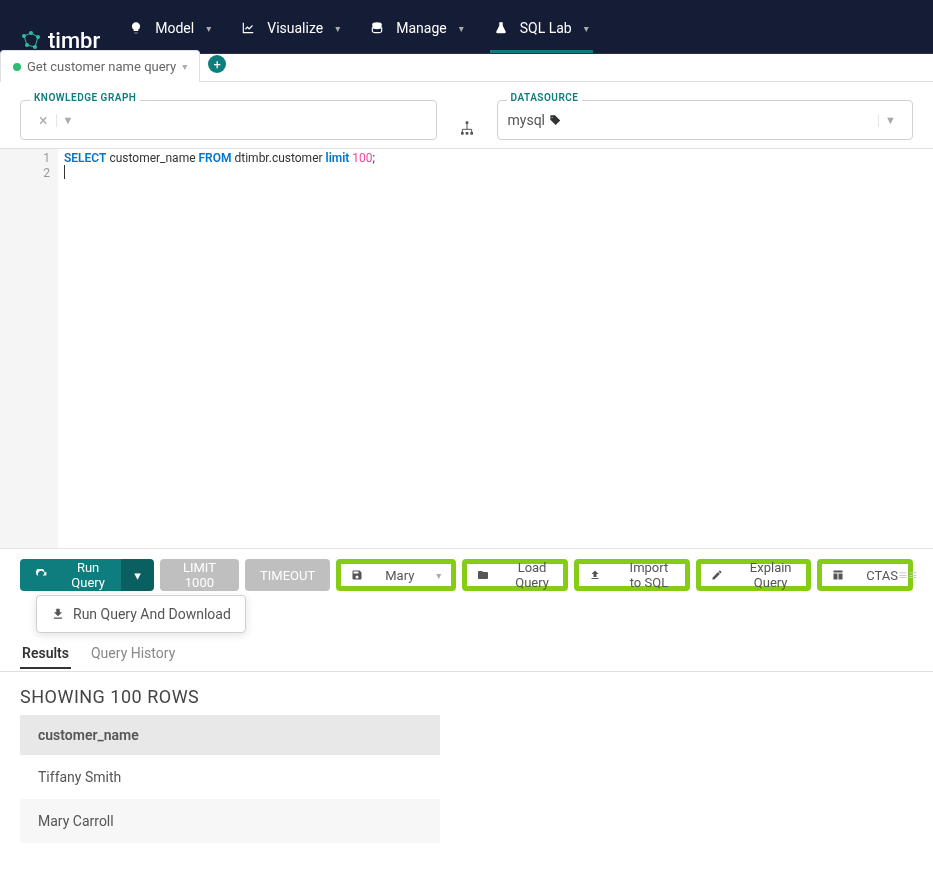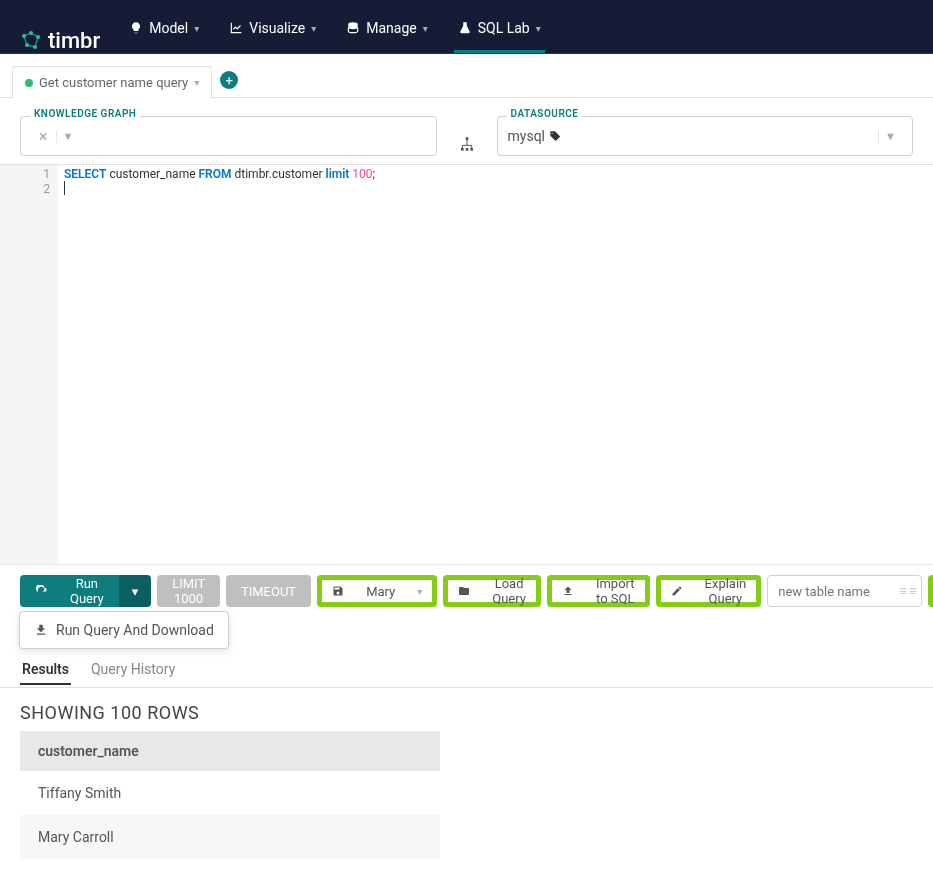--- a/index.html
+++ b/index.html
@@ -1,24 +1,24 @@
 <!DOCTYPE html>
 <html><head>
 <meta charset="utf-8">
 <style>
 *{box-sizing:border-box;margin:0;padding:0;font-family:-apple-system,BlinkMacSystemFont,"Segoe UI",Roboto,sans-serif}
 body{background:#fff;width:933px;height:892px;overflow:hidden;position:relative}
 .topnav{background:#141c36;height:54px;display:flex;align-items:flex-end;padding:0 20px;border-bottom:1px solid #2a3050}
 .logo{display:flex;align-items:center;color:#fff;font-size:22px;font-weight:500;margin-right:25px}
 .logo svg{margin-right:6px}
 .nav-items{display:flex;align-items:center;gap:22px}
-.nav-item{color:#fff;font-size:14px;display:flex;align-items:center;gap:6px;cursor:pointer;padding:17px 4px;position:relative}
+.nav-item{color:#fff;font-size:14px;display:flex;align-items:center;gap:12px;cursor:pointer;padding:17px 4px;position:relative}
 .nav-item.active::after{content:"";position:absolute;bottom:0;left:0;right:0;height:3px;background:#0d7d7d}
 .chev{font-size:10px;color:#aaa}
-.tabbar{background:#fff;height:44px;display:flex;align-items:flex-end;border-bottom:1px solid #e0e0e0;padding-left:12px;gap:8px}
+.tabbar{background:#fff;height:28px;display:flex;align-items:flex-end;border-bottom:1px solid #e0e0e0;padding-left:0;gap:8px}
 .tab{background:#fff;border:1px solid #e0e0e0;border-bottom:none;border-radius:4px 4px 0 0;padding:8px 12px;display:flex;align-items:center;gap:6px;font-size:13px;color:#666;cursor:pointer;margin-bottom:-1px}
 .tab .dot{width:8px;height:8px;border-radius:50%;background:#2dbd6e}
 .add-tab{width:18px;height:18px;border-radius:50%;background:#0d7d7d;color:#fff;display:flex;align-items:center;justify-content:center;font-size:13px;cursor:pointer;margin-bottom:8px}
 .selectors{display:flex;gap:18px;padding:18px 20px 8px 20px;align-items:flex-end}
 .selgrp{position:relative}
 .selgrp .lbl{position:absolute;top:-8px;left:10px;background:#fff;padding:0 4px;font-size:10px;color:#0d7d7d;letter-spacing:.5px;font-weight:600}
 .selbox{border:1px solid #d0d0d0;border-radius:4px;height:40px;display:flex;align-items:center;padding:0 10px;font-size:14px;color:#555}
 .selbox .val{flex:1}
 .selbox .x{color:#aaa;padding:0 8px;cursor:pointer;font-size:16px}
 .selbox .dd{color:#aaa;padding:0 6px;border-left:1px solid #e5e5e5;cursor:pointer;font-size:11px}
@@ -28,21 +28,21 @@
 .gutter div{height:15px;line-height:15px}
 .code{flex:1;padding:2px 6px;white-space:pre;color:#333}
 .code .kw{color:#0077cc;font-weight:600}
 .code .num{color:#ec4899}
 .toolbar{display:flex;align-items:center;gap:6px;padding:10px 20px;border-top:1px solid #e5e5e5;flex-wrap:nowrap;position:relative}
 .btn{border:5px solid #84cc16;border-radius:4px;background:#fff;padding:6px 10px;font-size:13px;color:#555;display:inline-flex;align-items:center;gap:22px;cursor:pointer;height:32px}
 .btn.primary{background:#0d7d7d;border-color:#0d7d7d;color:#fff;border-radius:4px 0 0 4px}
 .btn.chevbtn{background:#0a6060;border-color:#0a6060;color:#fff;border-radius:0 4px 4px 0;padding:6px 8px;margin-left:-6px}
 .btn.grey{background:#bfbfbf;border-color:#bfbfbf;color:#fff}
 .input{border:1px solid #d0d0d0;border-radius:4px;height:32px;padding:0 10px;font-size:13px;color:#888;width:155px}
-.dropdown{position:absolute;top:46px;left:19px;background:#fff;border:1px solid #d0d0d0;border-radius:4px;box-shadow:0 2px 8px rgba(0,0,0,.12);padding:10px 14px;font-size:14px;color:#555;display:flex;align-items:center;gap:8px;z-index:10;cursor:pointer}
+.dropdown{position:absolute;top:46px;left:36px;background:#fff;border:1px solid #d0d0d0;border-radius:4px;box-shadow:0 2px 8px rgba(0,0,0,.12);padding:10px 14px;font-size:14px;color:#555;display:flex;align-items:center;gap:8px;z-index:10;cursor:pointer}
 .result-tabs{display:flex;gap:18px;padding:8px 20px 2px 20px;border-bottom:1px solid #e0e0e0;margin-top:30px}
 .rtab{font-size:14px;color:#888;padding:6px 2px;cursor:pointer}
 .rtab.active{color:#333;font-weight:600;border-bottom:2px solid #333}
 .rowhead{padding:14px 20px 8px 20px;font-size:18px;color:#444;letter-spacing:.5px}
 .table{margin:0 20px;border-collapse:collapse;width:420px}
 .table th{background:#e8e8e8;text-align:left;padding:12px 18px;font-size:14px;font-weight:600;color:#555}
 .table td{padding:14px 18px;font-size:14px;color:#555}
 .table tr:nth-child(even) td{background:#f7f7f7}
 .handle{position:absolute;right:14px;top:50%;transform:translateY(-50%);color:#ccc;letter-spacing:2px;font-size:14px}
 svg{flex:none}
@@ -172,21 +172,20 @@
         <path d="M9 16h6v-6h4l-7-7-7 7h4v6zm-4 2h14v2H5v-2z"></path>
       </svg>
     <span>Import to SQL</span>
   </button>
   <button class="btn">
     <svg width="12" height="12" viewBox="0 0 24 24" fill="#555">
         <path d="M3 17.25V21h3.75L17.81 9.94l-3.75-3.75L3 17.25zM20.71 7.04a1 1 0 000-1.41l-2.34-2.34a1 1 0 00-1.41 0l-1.83 1.83 3.75 3.75 1.83-1.83z"></path>
       </svg>
     <span>Explain Query</span>
   </button>
-  <input class="input" placeholder="new table name" style="">
   <button class="btn">
     <svg width="12" height="12" viewBox="0 0 24 24" fill="#555">
         <path d="M3 3h18v4H3V3zm0 6h8v12H3V9zm10 0h8v12h-8V9z"></path>
       </svg>
     <span>CTAS</span>
   </button>
   <span class="handle">≡≡</span>
 
   <div class="dropdown">
     <svg width="14" height="14" viewBox="0 0 24 24" fill="#555">

